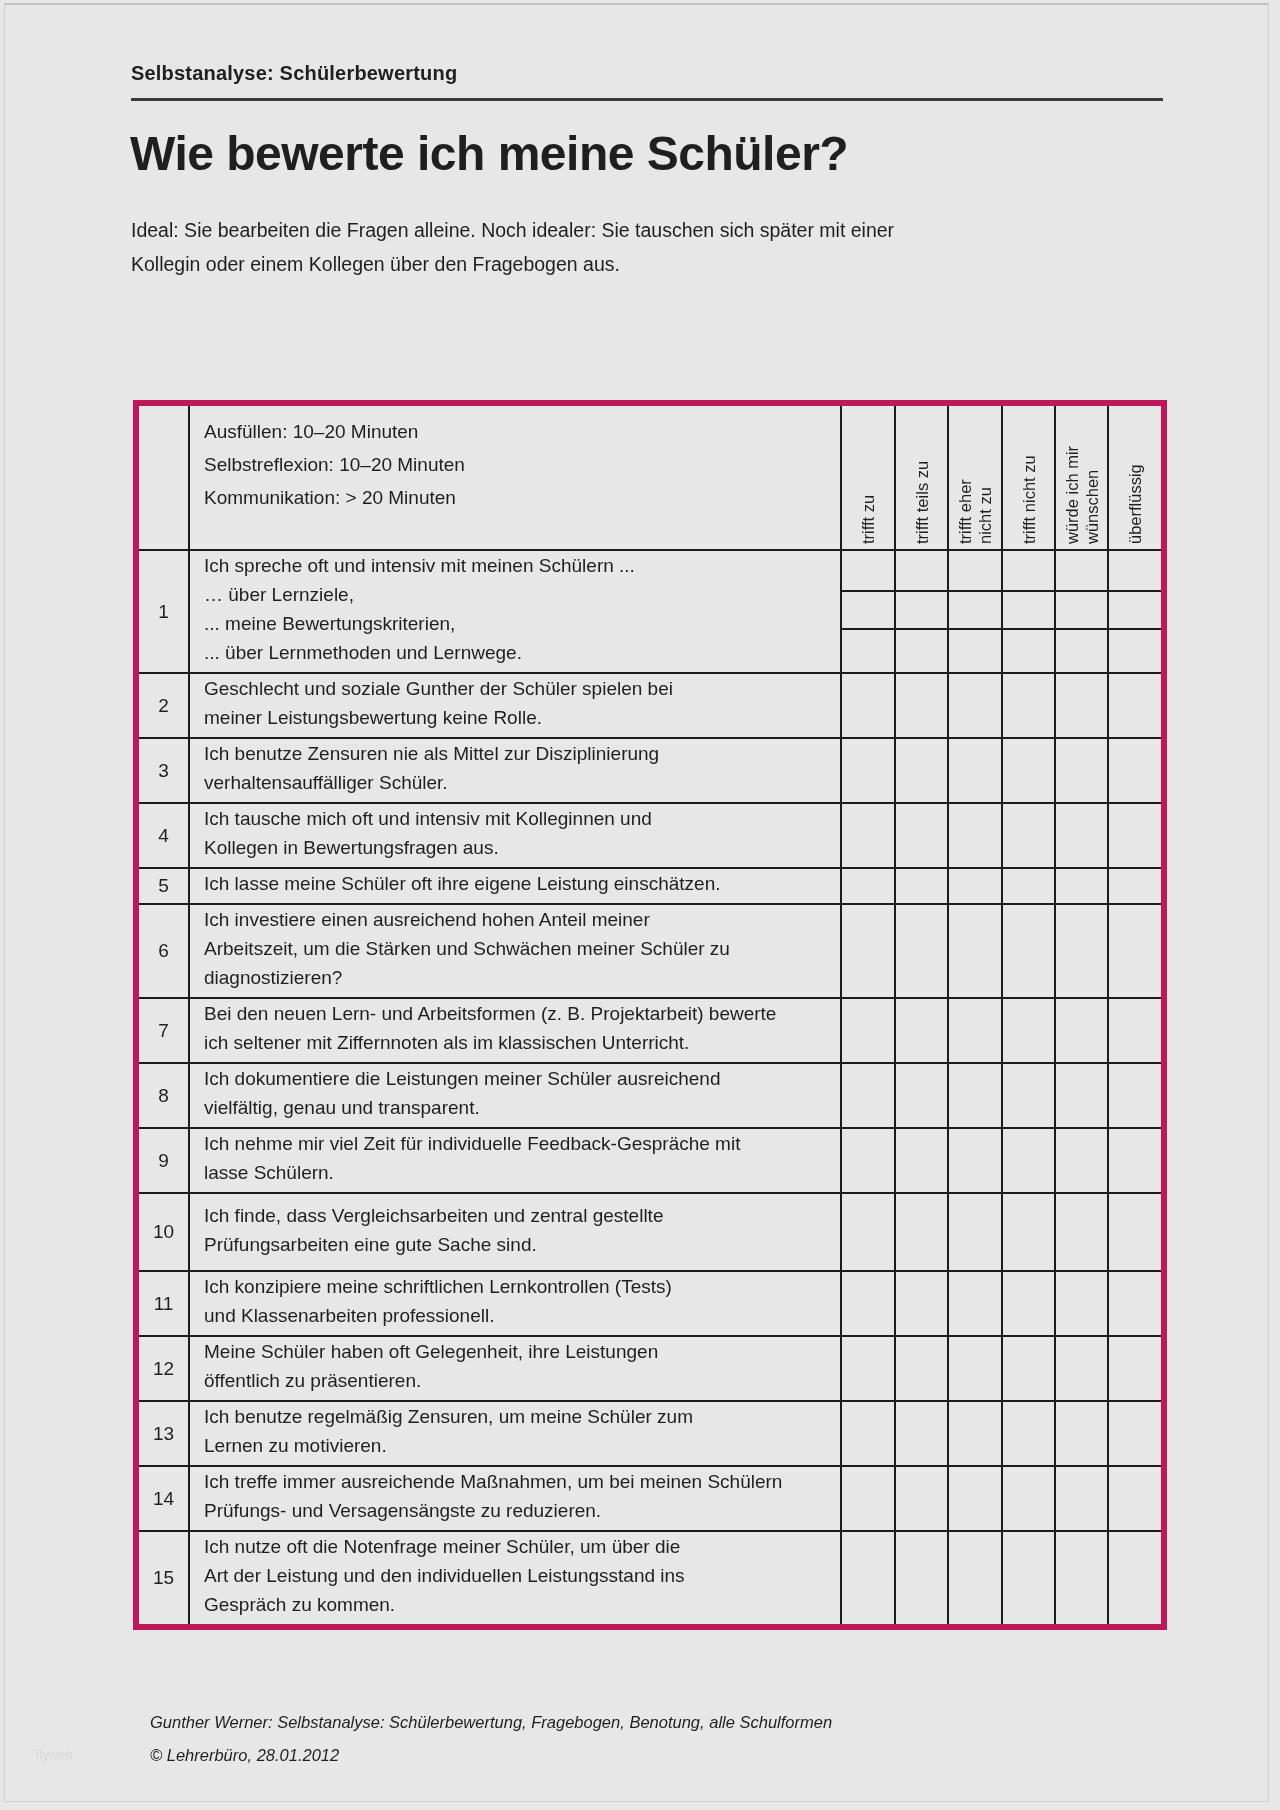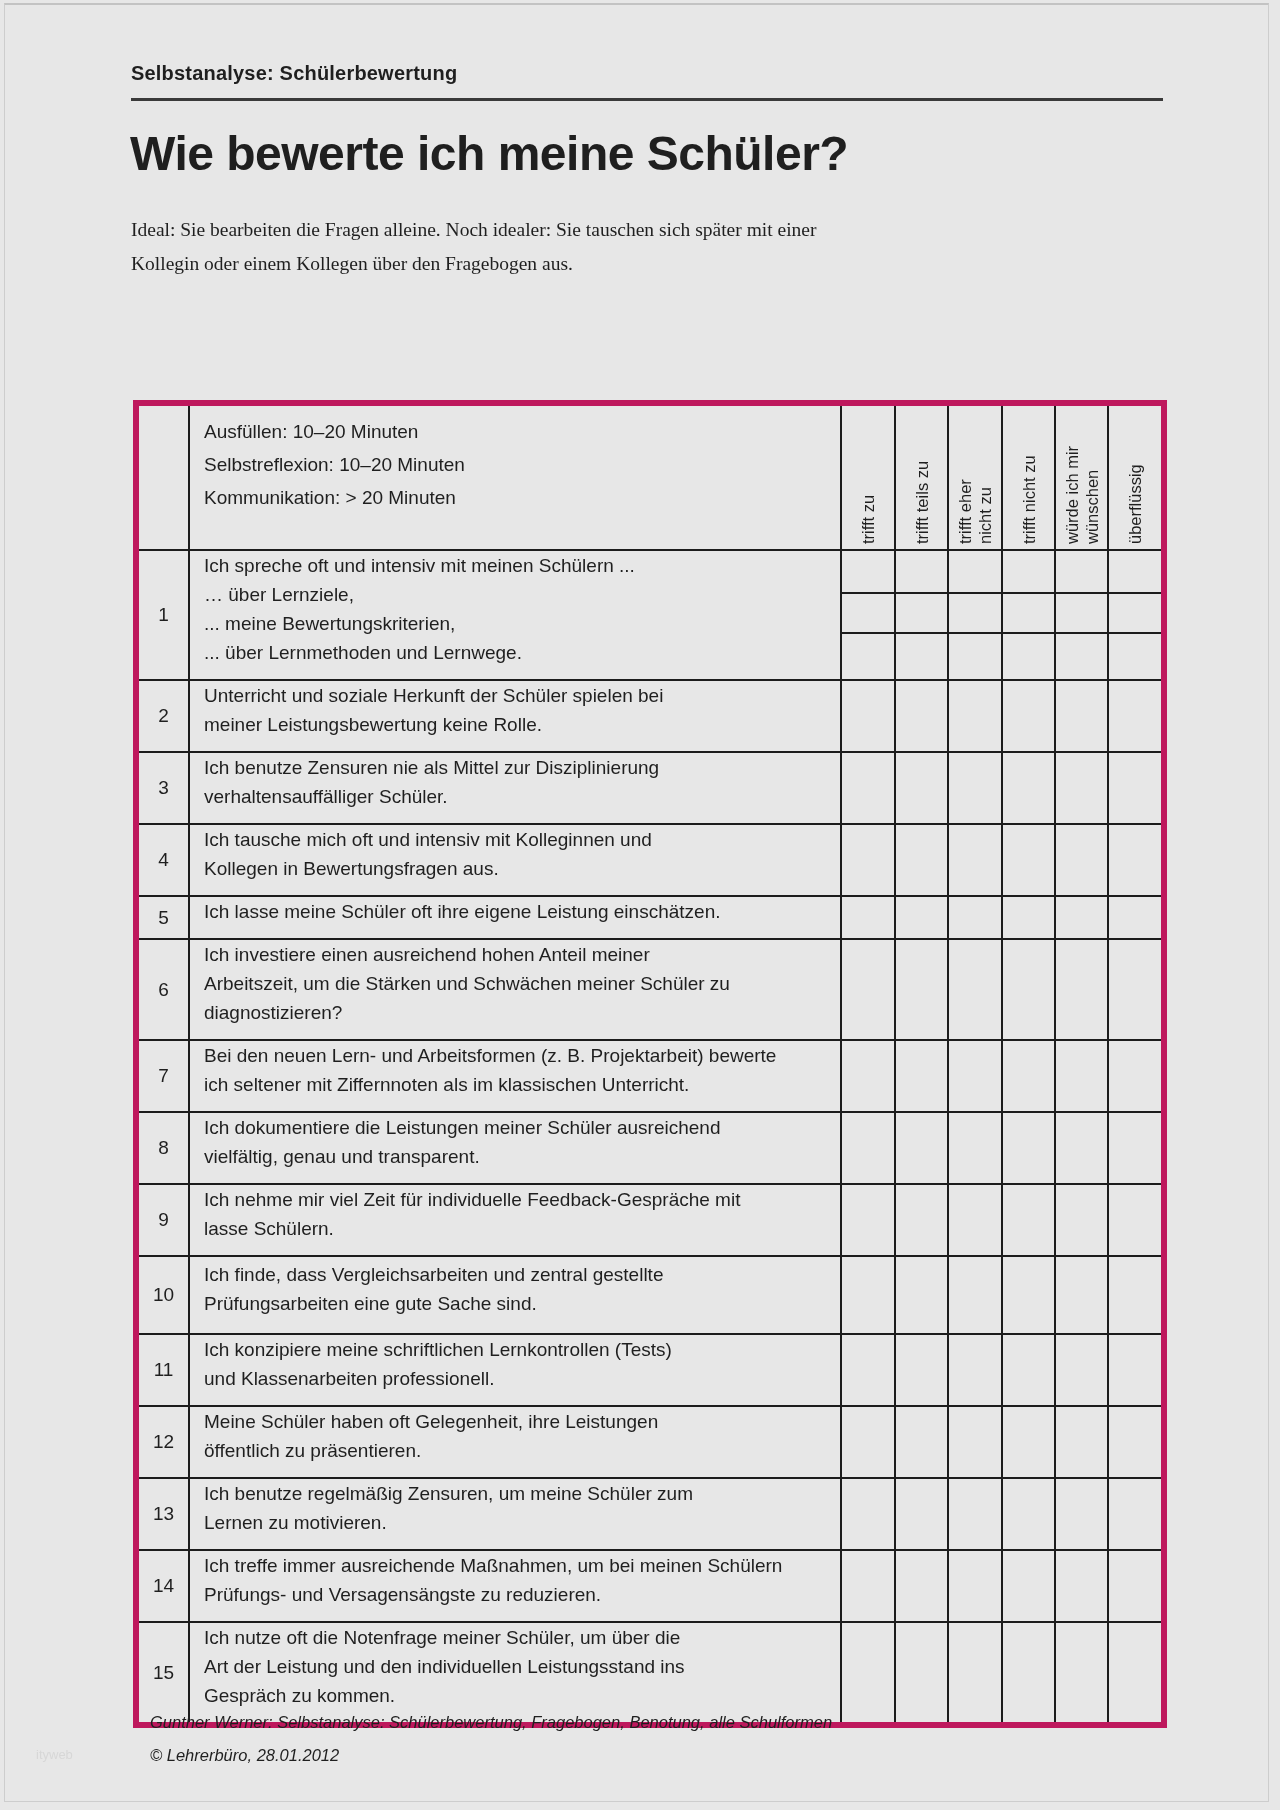--- a/index.html
+++ b/index.html
@@ -15,39 +15,39 @@
   }
   .doc-header {
     position:absolute; left:131px; top:62px; width:1032px;
     font-size:20px; font-weight:bold; letter-spacing:0.2px;
     padding-bottom:13px; border-bottom:3px solid #3a3a3a;
   }
   .doc-title {
     position:absolute; left:130px; top:126px;
     font-size:48px; font-weight:bold; letter-spacing:-0.5px;
   }
-  .para { position:absolute; left:131px; width:1040px; font-size:19.5px; line-height:34px;font-family:Liberation Serif, serif; }
+  .para { position:absolute; left:131px; width:1040px; font-size:19.5px; line-height:34px; }
   .para1 { top:213px; }
   .para2 { top:306px; }
 
   table.qtable {
     position:absolute; left:133px; top:400px;
     border-collapse:collapse; table-layout:fixed;
     border:6px solid #be185d;
   }
   .qtable td { border:2px solid #1c1c1c; padding:0; background:#e7e7e7; }
   td.info { vertical-align:top; padding:9px 0 0 14px; font-size:19px; line-height:33px; }
   td.ansh { position:relative; }
   .rot {
     position:absolute; left:50%; top:50%; width:132px;
     transform:translate(-50%,-50%) rotate(-90deg);
     font-size:16.5px; line-height:20px; text-align:left; white-space:nowrap;
   }
   td.num { text-align:center; vertical-align:middle; font-size:19px; }
-  td.q  { vertical-align:middle; padding:0 10px 12px 14px; font-size:19px; line-height:29px;margin-top:12px; }
+  td.q  { vertical-align:middle; padding:0 10px 5px 14px; font-size:19px; line-height:29px;margin-top:12px; }
   .ql { white-space:nowrap; }
 
   .footer { position:absolute; left:150px; top:1706px; font-size:16.5px; line-height:33px;font-style:italic; }
   .watermark { position:absolute; left:36px; top:1747px; font-size:13px; color:#d7d7d7; }
 </style>
 </head>
 <body>
 
 <div class="page">
   <div class="frame"></div>
@@ -141,21 +141,21 @@
           <td class="a"></td>
           <td class="a"></td>
           <td class="a"></td>
           <td class="a"></td>
           <td class="a"></td>
       </tr>
 
       <tr style="height:59px">
         <td class="num">2</td>
         <td class="q">
-          <div class="ql">Unterricht und soziale Herkunft der Schüler spielen bei</div>
+          <div class="ql">Geschlecht und soziale Gunther der Schüler spielen bei</div>
           <div class="ql">meiner Leistungsbewertung keine Rolle.</div>
         </td>
         <td class="a"></td>
           <td class="a"></td>
           <td class="a"></td>
           <td class="a"></td>
           <td class="a"></td>
           <td class="a"></td>
       </tr>
 

